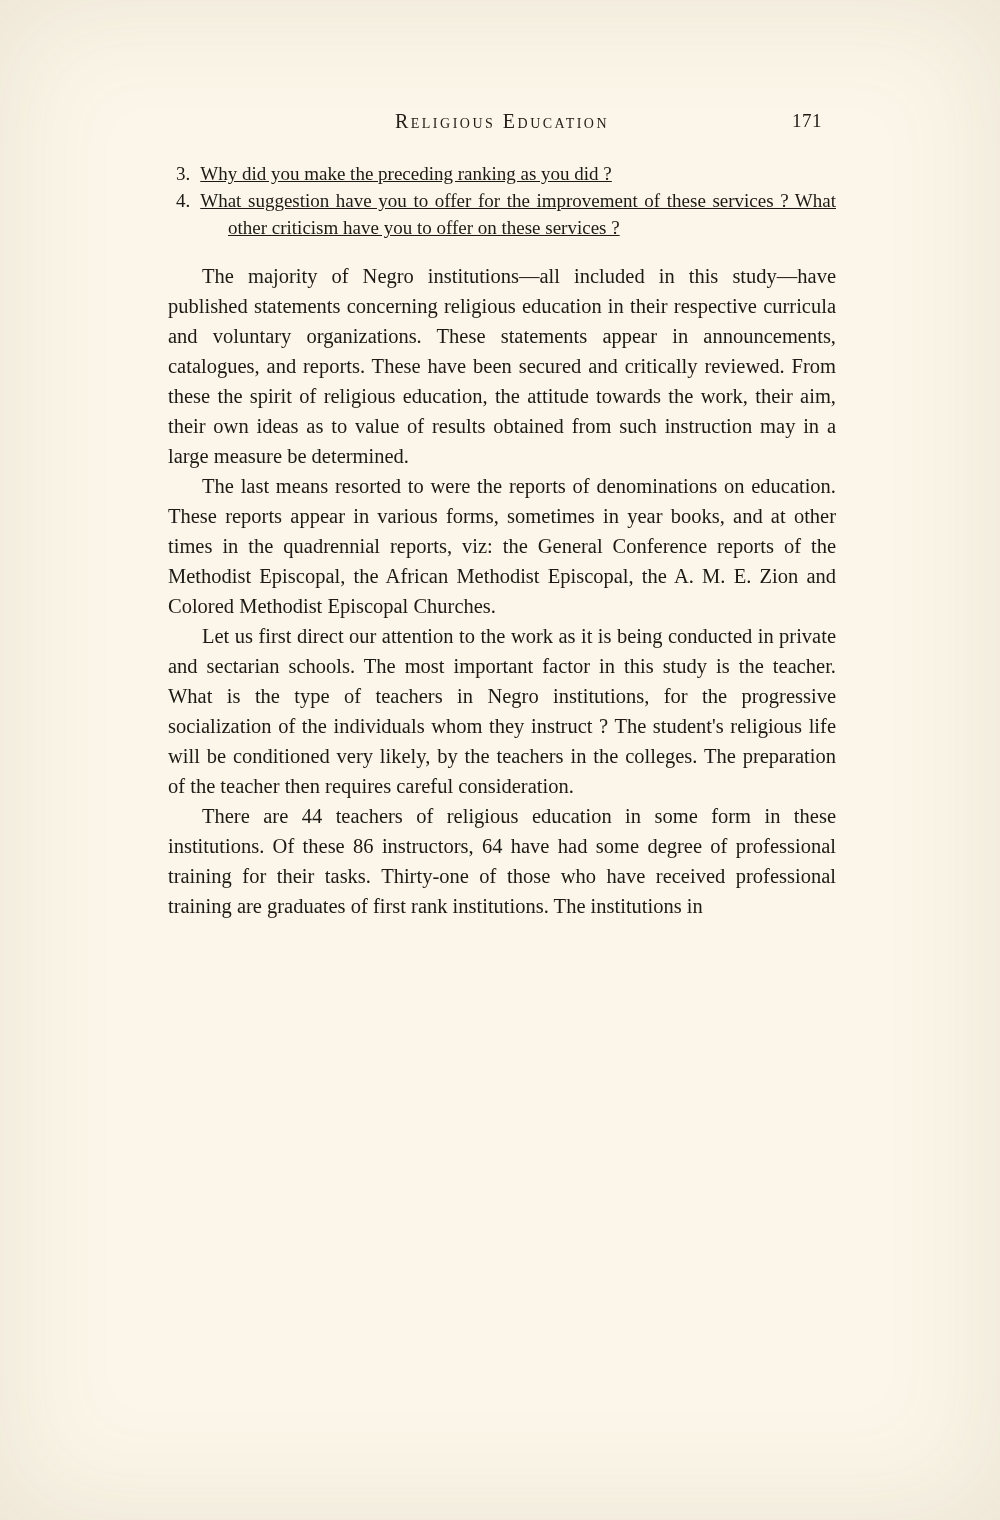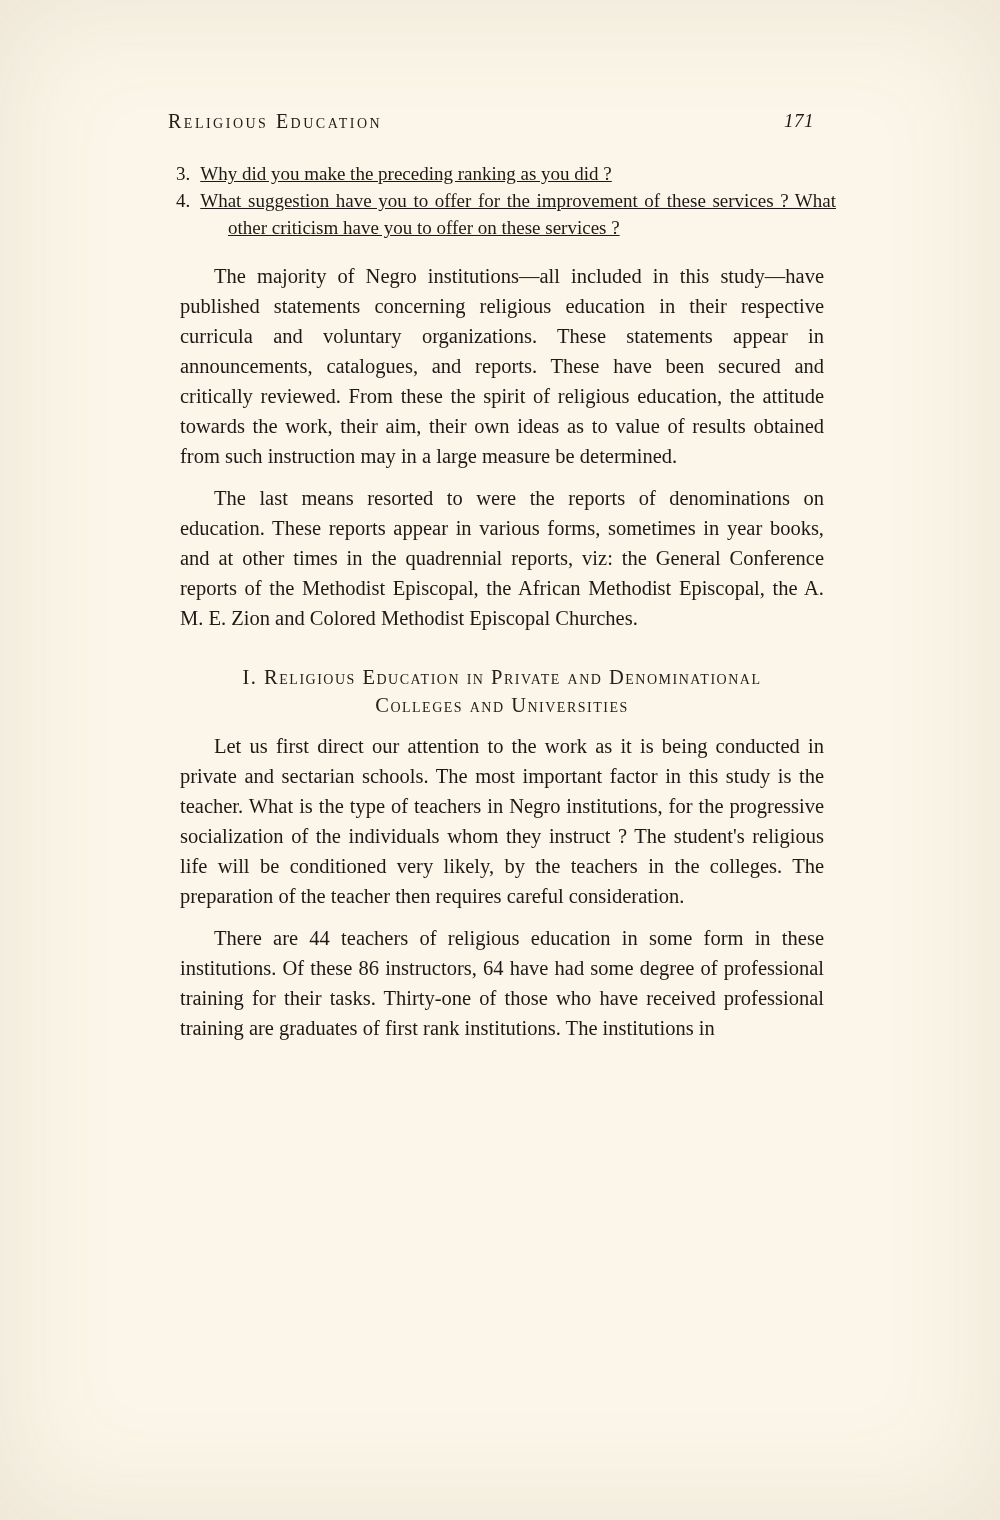--- a/index.html
+++ b/index.html
@@ -20,34 +20,34 @@
   }
   .text-col {
     position: absolute;
     left: 168px;
     top: 110px;
     width: 668px;
   }
   .header-row {
     position: relative;
     height: 26px;
+    text-align: center;
   }
   .running-header {
     font-variant: small-caps;
     font-size: 20px;
     letter-spacing: 2.5px;
     color: #242019;
   }
   .page-number {
     position: absolute;
-    right: 22px;
+    right: 14px;
     top: 0;
     font-size: 19px;
     letter-spacing: 0.5px;
-    font-style: italic;
   }
   .question-list {
     margin-top: 24px;
     font-size: 19px;
     line-height: 27px;
   }
   .q-item {
     padding-left: 60px;
     text-indent: -52px;
     text-align: justify;
@@ -56,21 +56,21 @@
   .q-num {
     display: inline-block;
     text-indent: 0;
     margin-right: 10px;
   }
   .para {
     font-size: 20.5px;
     line-height: 30px;
     text-align: justify;
     text-indent: 34px;
-    margin: 12px;
+    margin: 0;
   }
   .para.first-after-list {
     margin-top: 20px;
   }
   .section-heading {
     margin-top: 30px;
     margin-bottom: 12px;
     text-align: center;
     font-variant: small-caps;
     font-size: 20.5px;
@@ -99,23 +99,19 @@
       </div>
       <div class="q-item">
         <span class="q-num">4.</span><span>What suggestion have you to offer for the improvement of these services&nbsp;?  What other criticism have you to offer on these services&nbsp;?</span>
       </div>
     </div>
 
     <p class="para first-after-list">The majority of Negro institutions—all included in this study—have published statements concerning religious education in their respective curricula and voluntary organizations.  These statements appear in announcements, catalogues, and reports.  These have been secured and critically reviewed.  From these the spirit of religious education, the attitude towards the work, their aim, their own ideas as to value of results obtained from such instruction may in a large measure be determined.</p>
 
     <p class="para">The last means resorted to were the reports of denominations on education.  These reports appear in various forms, sometimes in year books, and at other times in the quadrennial reports, viz: the General Conference reports of the Methodist Episcopal, the African Methodist Episcopal, the A. M. E. Zion and Colored Methodist Episcopal Churches.</p>
 
-    <div class="section-heading">
-      <span class="line">I. Religious Education in Private and Denominational</span>
-      <span class="line">Colleges and Universities</span>
-    </div>
 
     <p class="para">Let us first direct our attention to the work as it is being conducted in private and sectarian schools.  The most important factor in this study is the teacher.  What is the type of teachers in Negro institutions, for the progressive socialization of the individuals whom they instruct&nbsp;?  The student's religious life will be conditioned very likely, by the teachers in the colleges.  The preparation of the teacher then requires careful consideration.</p>
 
     <p class="para">There are 44 teachers of religious education in some form in these institutions.  Of these 86 instructors, 64 have had some degree of professional training for their tasks.  Thirty-one of those who have received professional training are graduates of first rank institutions.  The institutions in</p>
 
   </div>
 </div>
 
 </body></html>

